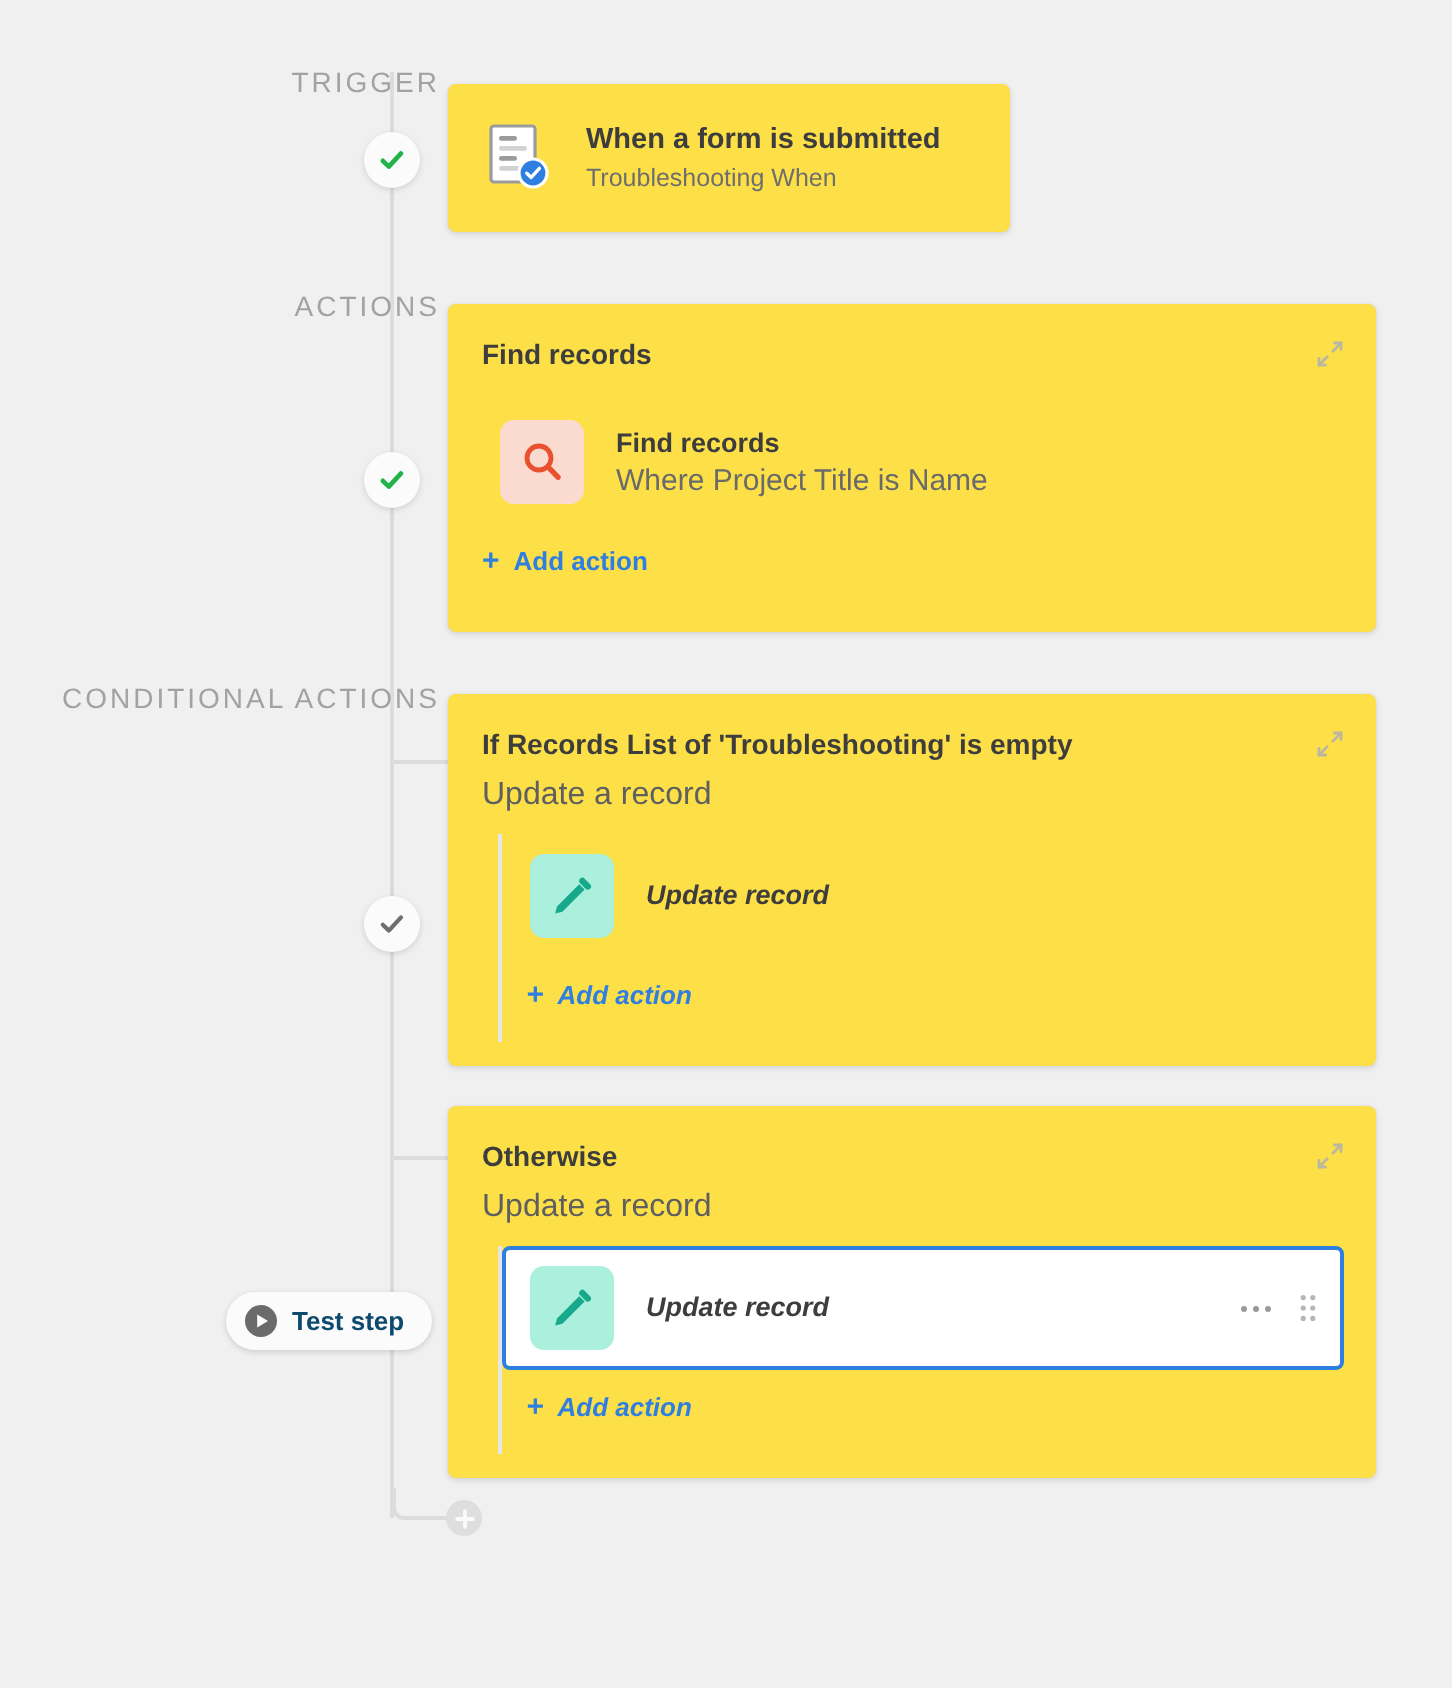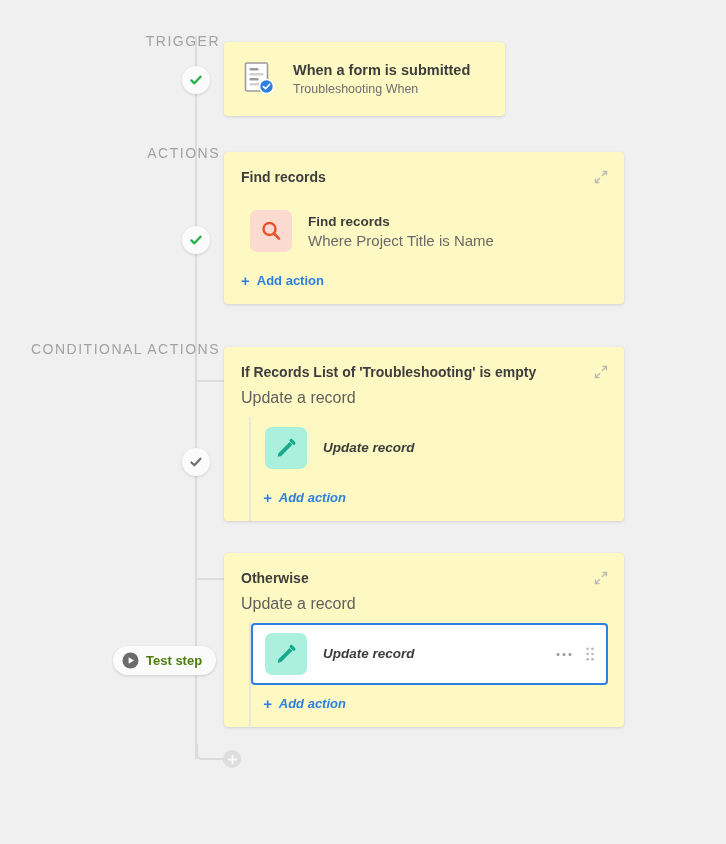--- a/index.html
+++ b/index.html
@@ -87,21 +87,21 @@
     display: flex;
     align-items: center;
     justify-content: center;
     z-index: 3;
   }
   .bullet svg { display: block; }
 
   
   .card {
     position: absolute;
-    background: #fef9c3;
+    background: #fde047;
     border-radius: 4px;
     box-shadow: 0 1px 3px rgba(0,0,0,0.13), 0 0 1px rgba(0,0,0,0.06);
     box-sizing: border-box;
   }
 
   
   .trigger-card {
     left: 224px;
     top: 42px;
     width: 281px;
@@ -126,22 +126,22 @@
   .trigger-text .t2 {
     font-size: 12.5px;
     color: #6e6e6e;
     line-height: 17px;
     margin-top: 2px;
   }
 
   
   .step-card {
     left: 224px;
-    width: 400px;
-    padding: 16px 0 0 0;
+    width: 464px;
+    padding: 16px 0 12px 0;
   }
   .card-title-row {
     display: flex;
     align-items: flex-start;
     padding: 0 16px 0 17px;
   }
   .card-title {
     font-size: 14px;
     font-weight: bold;
     color: #3d3d3d;
@@ -244,21 +244,21 @@
     border-radius: 15px;
     background: #fbfbfb;
     box-shadow: 0 1px 3px rgba(0,0,0,0.15);
     display: flex;
     align-items: center;
     padding: 0 14px 0 9px;
     z-index: 4;
   }
   .test-pill .pill-label {
     font-size: 13px;
-    color: #4d7c0f;
+    color: #0c4a6e;
     font-weight: bold;
     margin-left: 7px;
     white-space: nowrap;
   }
 </style>
 </head>
 <body>
 
 <div class="canvas">
 

